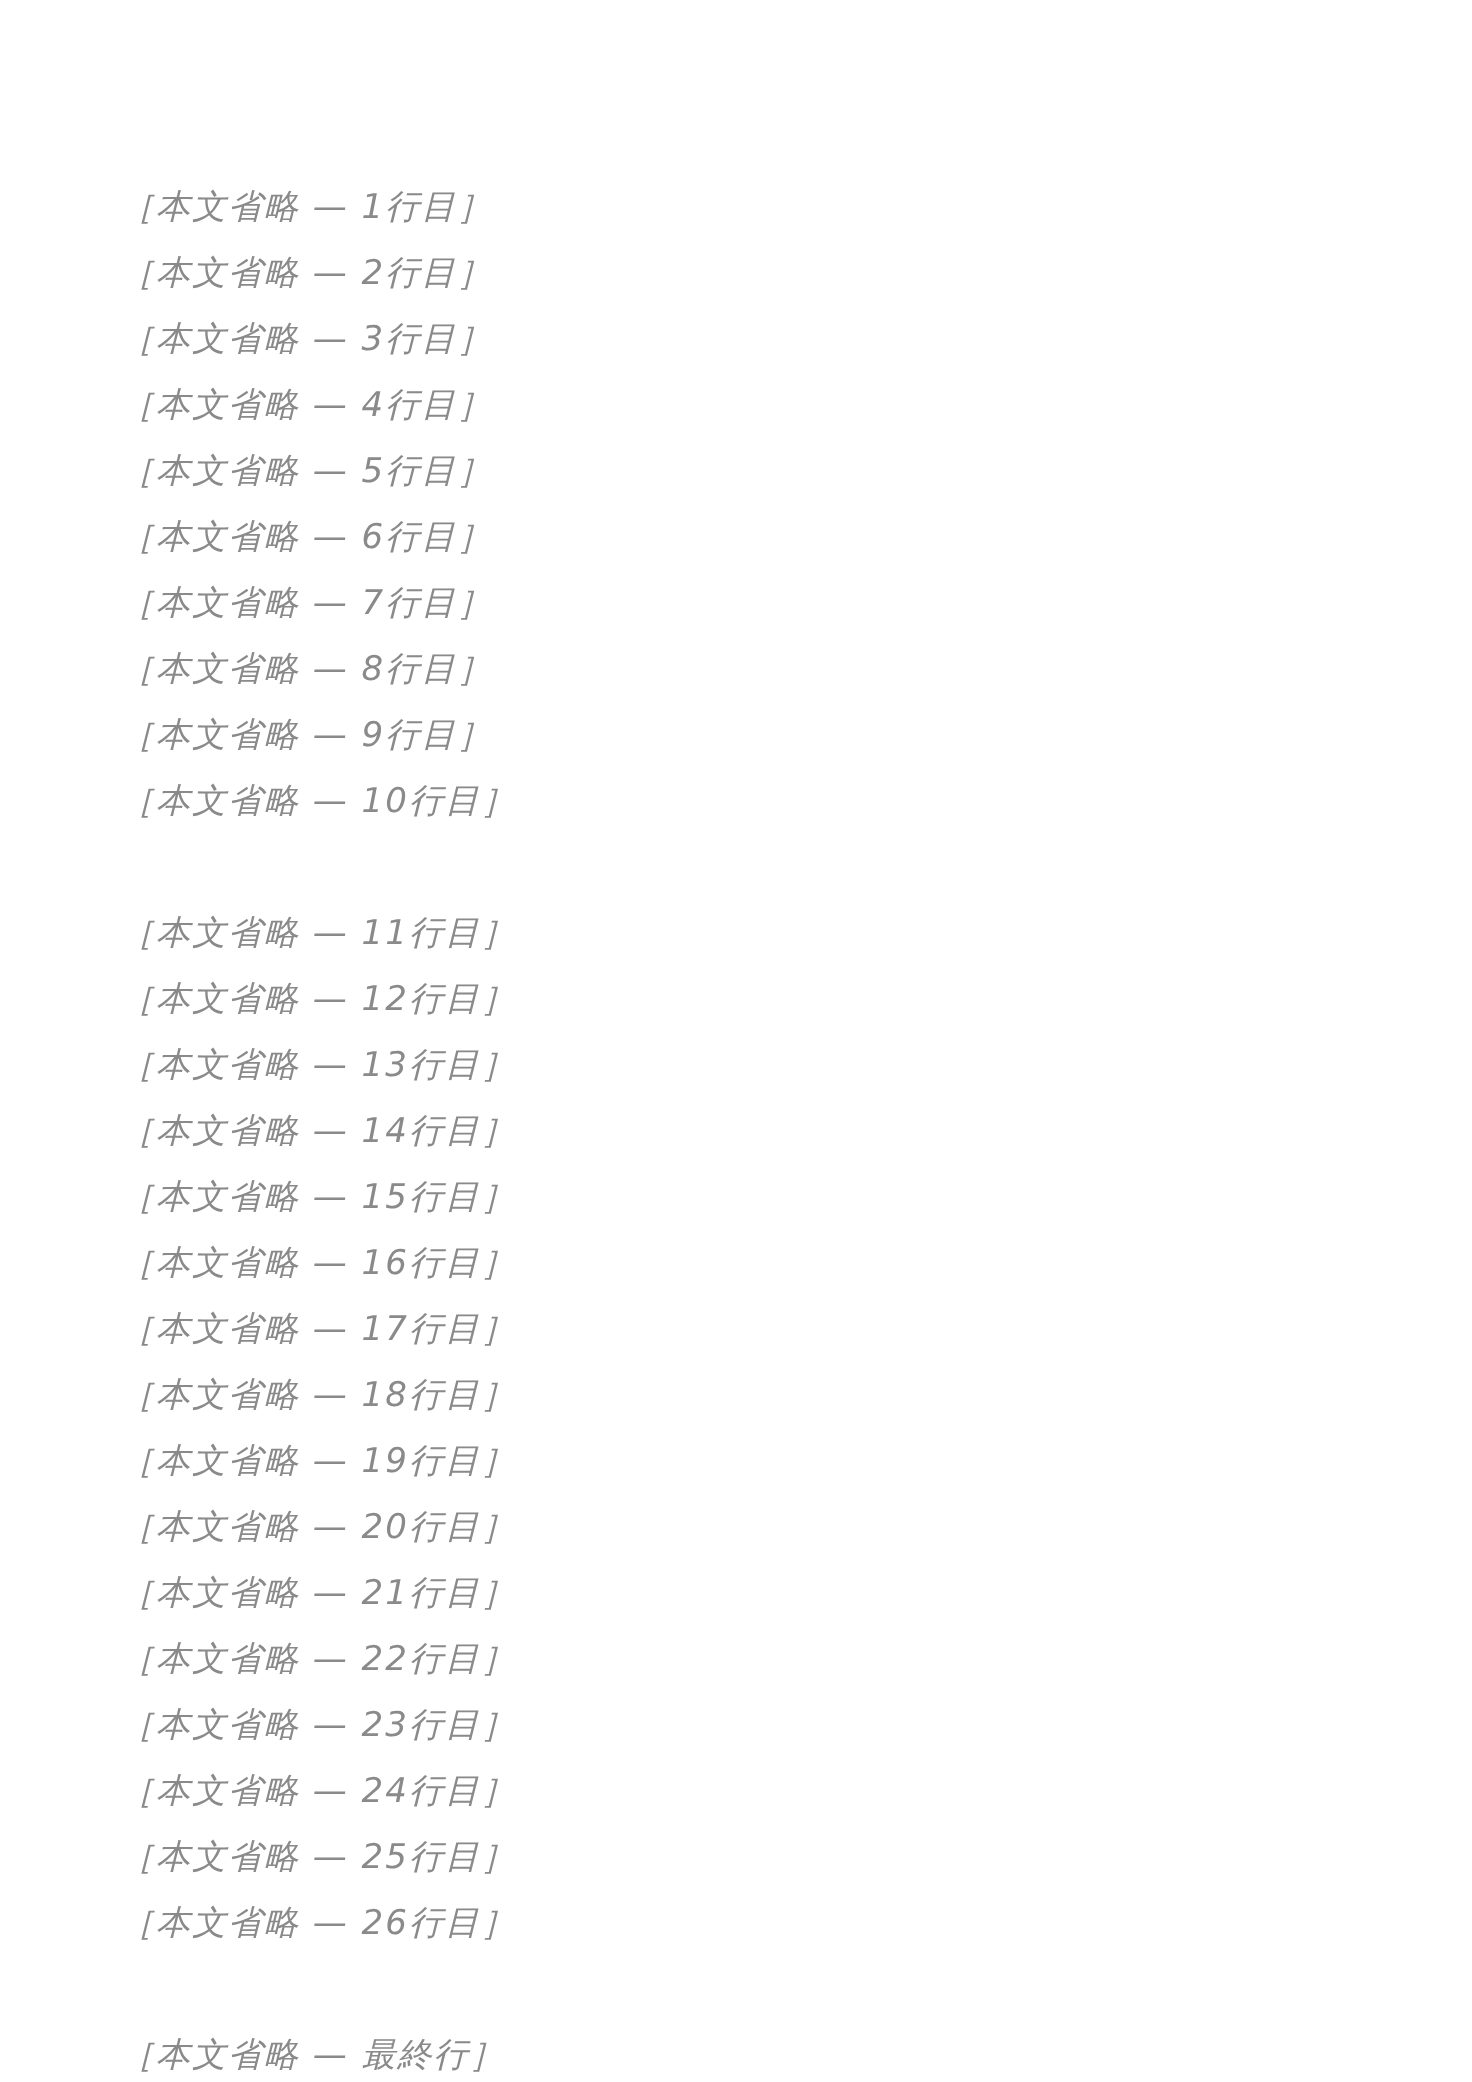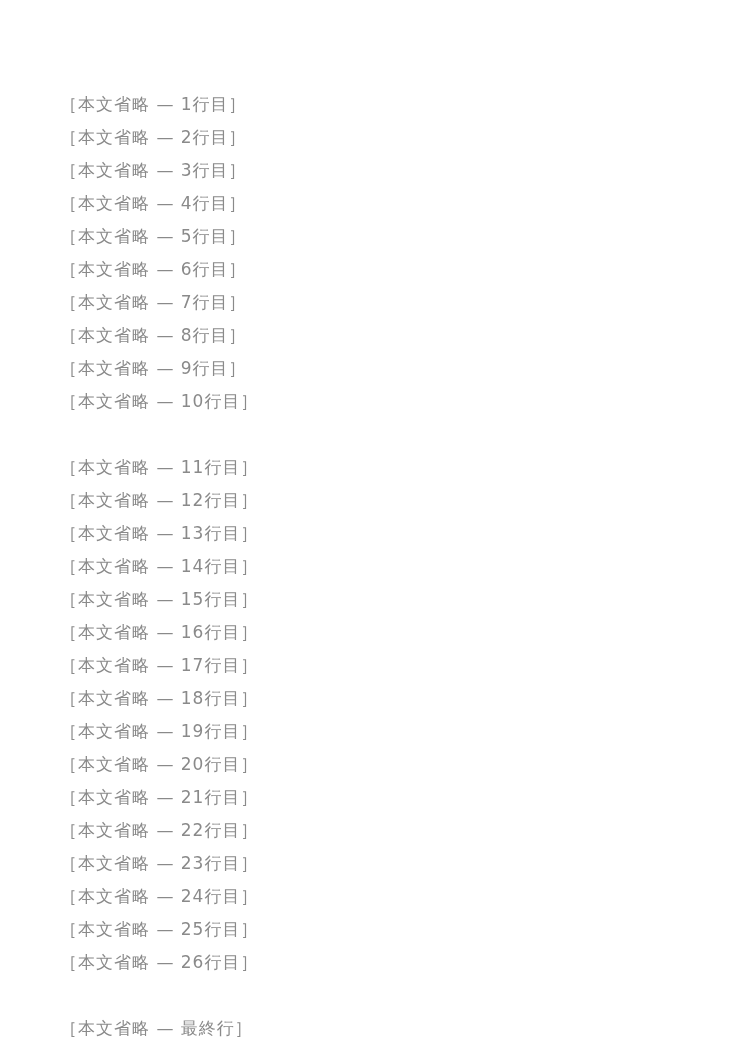--- a/index.html
+++ b/index.html
@@ -23,20 +23,21 @@
     white-space: pre-wrap;
   }
   .line {
     min-height: 33px;
   }
   .line.blank {
     height: 33px;
   }
   .placeholder {
     color: #8a8a8a;
+    font-style: italic;
   }
 </style>
 </head>
 <body>
 
 <div class="page">
   <div class="text-block" id="text-root"><div class="line"><span class="placeholder">［本文省略 — 1行目］</span></div><div class="line"><span class="placeholder">［本文省略 — 2行目］</span></div><div class="line"><span class="placeholder">［本文省略 — 3行目］</span></div><div class="line"><span class="placeholder">［本文省略 — 4行目］</span></div><div class="line"><span class="placeholder">［本文省略 — 5行目］</span></div><div class="line"><span class="placeholder">［本文省略 — 6行目］</span></div><div class="line"><span class="placeholder">［本文省略 — 7行目］</span></div><div class="line"><span class="placeholder">［本文省略 — 8行目］</span></div><div class="line"><span class="placeholder">［本文省略 — 9行目］</span></div><div class="line"><span class="placeholder">［本文省略 — 10行目］</span></div><div class="line blank"></div><div class="line"><span class="placeholder">［本文省略 — 11行目］</span></div><div class="line"><span class="placeholder">［本文省略 — 12行目］</span></div><div class="line"><span class="placeholder">［本文省略 — 13行目］</span></div><div class="line"><span class="placeholder">［本文省略 — 14行目］</span></div><div class="line"><span class="placeholder">［本文省略 — 15行目］</span></div><div class="line"><span class="placeholder">［本文省略 — 16行目］</span></div><div class="line"><span class="placeholder">［本文省略 — 17行目］</span></div><div class="line"><span class="placeholder">［本文省略 — 18行目］</span></div><div class="line"><span class="placeholder">［本文省略 — 19行目］</span></div><div class="line"><span class="placeholder">［本文省略 — 20行目］</span></div><div class="line"><span class="placeholder">［本文省略 — 21行目］</span></div><div class="line"><span class="placeholder">［本文省略 — 22行目］</span></div><div class="line"><span class="placeholder">［本文省略 — 23行目］</span></div><div class="line"><span class="placeholder">［本文省略 — 24行目］</span></div><div class="line"><span class="placeholder">［本文省略 — 25行目］</span></div><div class="line"><span class="placeholder">［本文省略 — 26行目］</span></div><div class="line blank"></div><div class="line"><span class="placeholder">［本文省略 — 最終行］</span></div></div>
 </div>
 
 </body></html>

